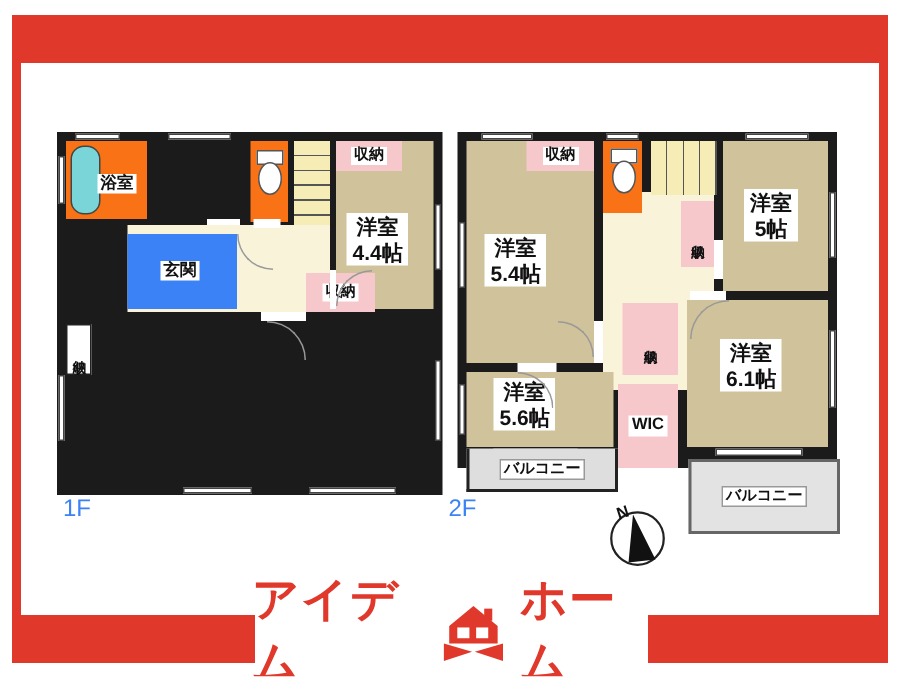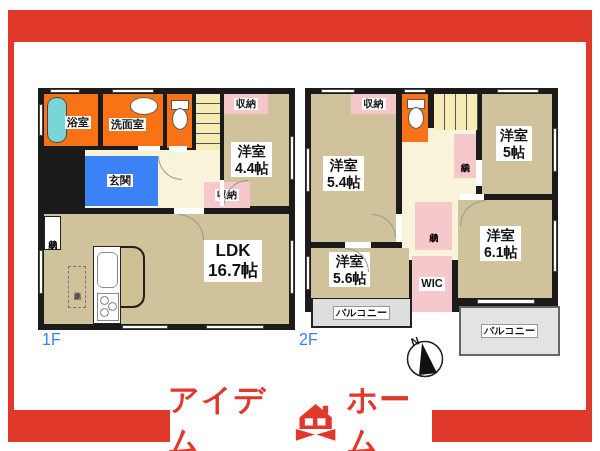--- a/index.html
+++ b/index.html
@@ -42,24 +42,20 @@
   <div class="abs red" style="left:8px;top:410px;width:162px;height:32px;"></div>
   <div class="abs red" style="left:432px;top:410px;width:160px;height:32px;"></div>
 
   <div class="wallbox" style="left:38px;top:88px;width:257px;height:242px;">
 
     <div class="room blue" style="left:6px;top:6px;width:54px;height:52px;">
       <div class="abs" style="left:3px;top:3px;width:18px;height:44px;background:#79d5d8;border:1px solid #444;border-radius:9px;"></div>
       <span class="lbl" style="left:21px;top:22px;font-size:11px;">浴室</span>
     </div>
 
-    <div class="room blue" style="left:65px;top:6px;width:60px;height:52px;">
-      <div class="abs" style="right:5px;top:3px;width:26px;height:16px;background:#fff;border:1px solid #555;border-radius:50%;"></div>
-      <span class="lbl" style="left:6px;top:24px;font-size:11px;">洗面室</span>
-    </div>
 
     <div class="room blue" style="left:129px;top:6px;width:25px;height:54px;">
       <div class="abs" style="left:4px;top:6px;width:16px;height:8px;background:#fff;border:1px solid #555;"></div>
       <div class="abs" style="left:5px;top:14px;width:14px;height:20px;background:#fff;border:1px solid #555;border-radius:50%;"></div>
     </div>
 
     <div class="room stairs treads-h" style="left:158px;top:6px;width:24px;height:84px;"></div>
 
     <div class="room tan" style="left:186px;top:6px;width:65px;height:112px;">
       <div class="rlbl" style="left:7px;top:48px;font-size:14px;">
@@ -75,41 +71,20 @@
     <div class="room yellow" style="left:47px;top:62px;width:135px;height:58px;"></div>
 
     <div class="room gray" style="left:47px;top:68px;width:73px;height:50px;">
       <span class="lbl" style="left:22px;top:18px;font-size:11px;">玄関</span>
     </div>
 
     <div class="room pink cflex" style="left:166px;top:94px;width:46px;height:26px;">
       <span class="lbl" style="position:static;font-size:10px;">収納</span>
     </div>
 
-    <div class="room tan" style="left:6px;top:126px;width:245px;height:110px;">
-      <div class="rlbl" style="left:160px;top:26px;font-size:17px;">
-        <div>LDK</div>
-        <div>16.7帖</div>
-      </div>
-
-      <div class="abs tan2" style="left:74px;top:32px;width:27px;height:62px;border:2px solid #222;border-radius:0 12px 12px 0;box-sizing:border-box;"></div>
-
-      <div class="abs" style="left:49px;top:32px;width:28px;height:78px;background:#fff;border:1px solid #222;box-sizing:border-box;">
-        <div class="abs" style="left:3px;top:5px;width:19px;height:34px;background:#fff;border:1px solid #888;border-radius:6px;"></div>
-        <div class="abs" style="left:3px;top:46px;width:20px;height:26px;border:1px solid #888;">
-          <span class="abs" style="left:2px;top:2px;width:7px;height:7px;border:1px solid #777;border-radius:50%;"></span>
-          <span class="abs" style="left:10px;top:8px;width:7px;height:7px;border:1px solid #777;border-radius:50%;"></span>
-          <span class="abs" style="left:2px;top:14px;width:7px;height:7px;border:1px solid #777;border-radius:50%;"></span>
-        </div>
-      </div>
-
-      <div class="abs cflex" style="left:24px;top:52px;width:18px;height:42px;border:1px dashed #777;box-sizing:border-box;">
-        <span class="vert" style="font-size:7px;color:#444;letter-spacing:0;">床下収納</span>
-      </div>
-    </div>
 
     <div class="abs cflex" style="left:6px;top:128px;width:17px;height:34px;background:#fff;border:1px solid #222;box-sizing:border-box;">
       <span class="vert" style="font-size:9px;font-weight:700;letter-spacing:0;">収納</span>
     </div>
 
     <div class="open" style="left:100px;top:58px;width:22px;height:4px;"></div>
     <div class="open" style="left:131px;top:58px;width:18px;height:6px;"></div>
     <div class="open" style="left:182px;top:92px;width:4px;height:26px;"></div>
     <div class="open" style="left:136px;top:120px;width:30px;height:6px;"></div>
 

